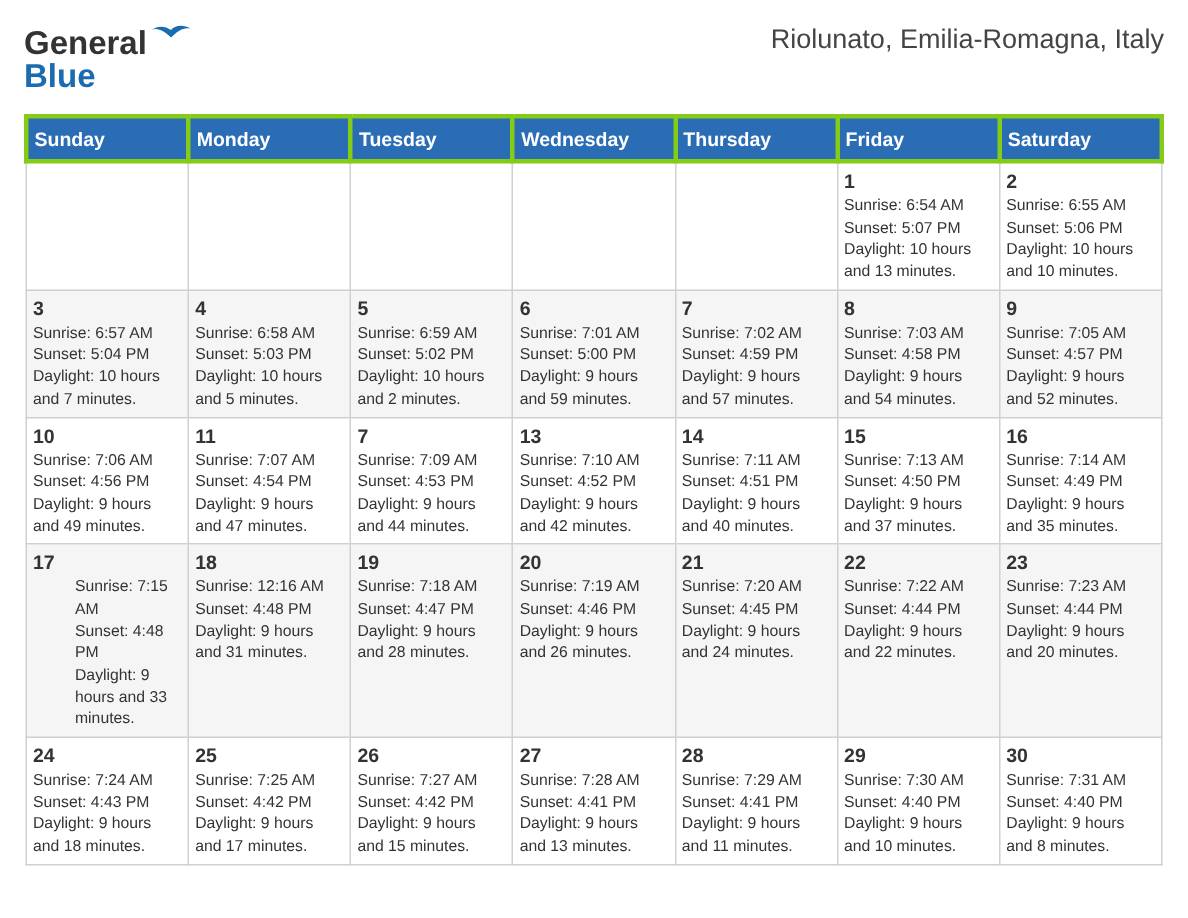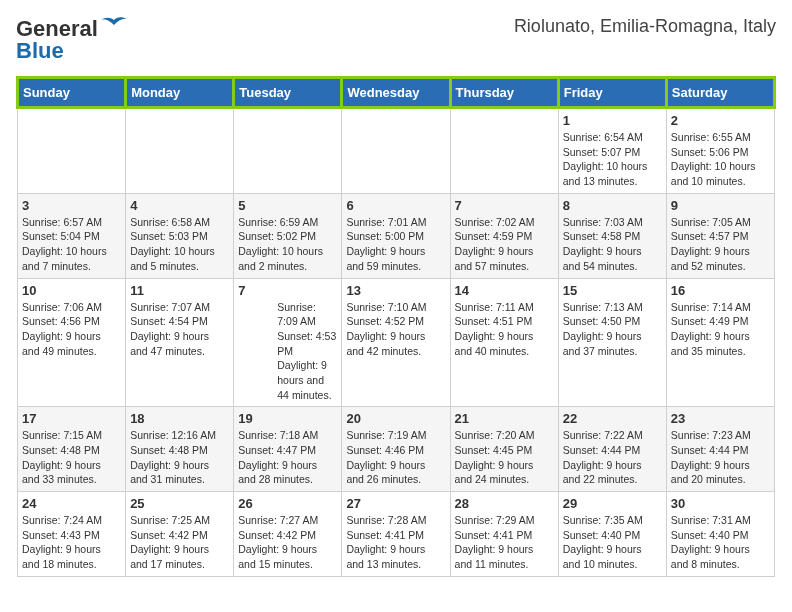--- a/index.html
+++ b/index.html
@@ -185,21 +185,21 @@
 Daylight: 9 hours and 49 minutes.</div>
         </td>
         <td>
           <span class="day-number">11</span>
           <div class="day-info" style="white-space: pre-line;">Sunrise: 7:07 AM
 Sunset: 4:54 PM
 Daylight: 9 hours and 47 minutes.</div>
         </td>
         <td>
           <span class="day-number">7</span>
-          <div class="day-info" style="white-space: pre-line; margin-left: 39px;">Sunrise: 7:09 AM
+          <div class="day-info" style="white-space: pre-line;">Sunrise: 7:09 AM
 Sunset: 4:53 PM
 Daylight: 9 hours and 44 minutes.</div>
         </td>
         <td>
           <span class="day-number">13</span>
           <div class="day-info" style="white-space: pre-line;">Sunrise: 7:10 AM
 Sunset: 4:52 PM
 Daylight: 9 hours and 42 minutes.</div>
         </td>
         <td>
@@ -217,21 +217,21 @@
         <td>
           <span class="day-number">16</span>
           <div class="day-info" style="white-space: pre-line;">Sunrise: 7:14 AM
 Sunset: 4:49 PM
 Daylight: 9 hours and 35 minutes.</div>
         </td>
       </tr>
       <tr>
         <td>
           <span class="day-number">17</span>
-          <div class="day-info" style="white-space: pre-line;">Sunrise: 7:15 AM
+          <div class="day-info" style="white-space: pre-line; margin-left: 28px;">Sunrise: 7:15 AM
 Sunset: 4:48 PM
 Daylight: 9 hours and 33 minutes.</div>
         </td>
         <td>
           <span class="day-number">18</span>
           <div class="day-info" style="white-space: pre-line;">Sunrise: 12:16 AM
 Sunset: 4:48 PM
 Daylight: 9 hours and 31 minutes.</div>
         </td>
         <td>
@@ -291,21 +291,21 @@
 Daylight: 9 hours and 13 minutes.</div>
         </td>
         <td>
           <span class="day-number">28</span>
           <div class="day-info" style="white-space: pre-line;">Sunrise: 7:29 AM
 Sunset: 4:41 PM
 Daylight: 9 hours and 11 minutes.</div>
         </td>
         <td>
           <span class="day-number">29</span>
-          <div class="day-info" style="white-space: pre-line;">Sunrise: 7:35 AM
+          <div class="day-info" style="white-space: pre-line;">Sunrise: 7:30 AM
 Sunset: 4:40 PM
 Daylight: 9 hours and 10 minutes.</div>
         </td>
         <td>
           <span class="day-number">30</span>
           <div class="day-info" style="white-space: pre-line;">Sunrise: 7:31 AM
 Sunset: 4:40 PM
 Daylight: 9 hours and 8 minutes.</div>
         </td>
       </tr>

